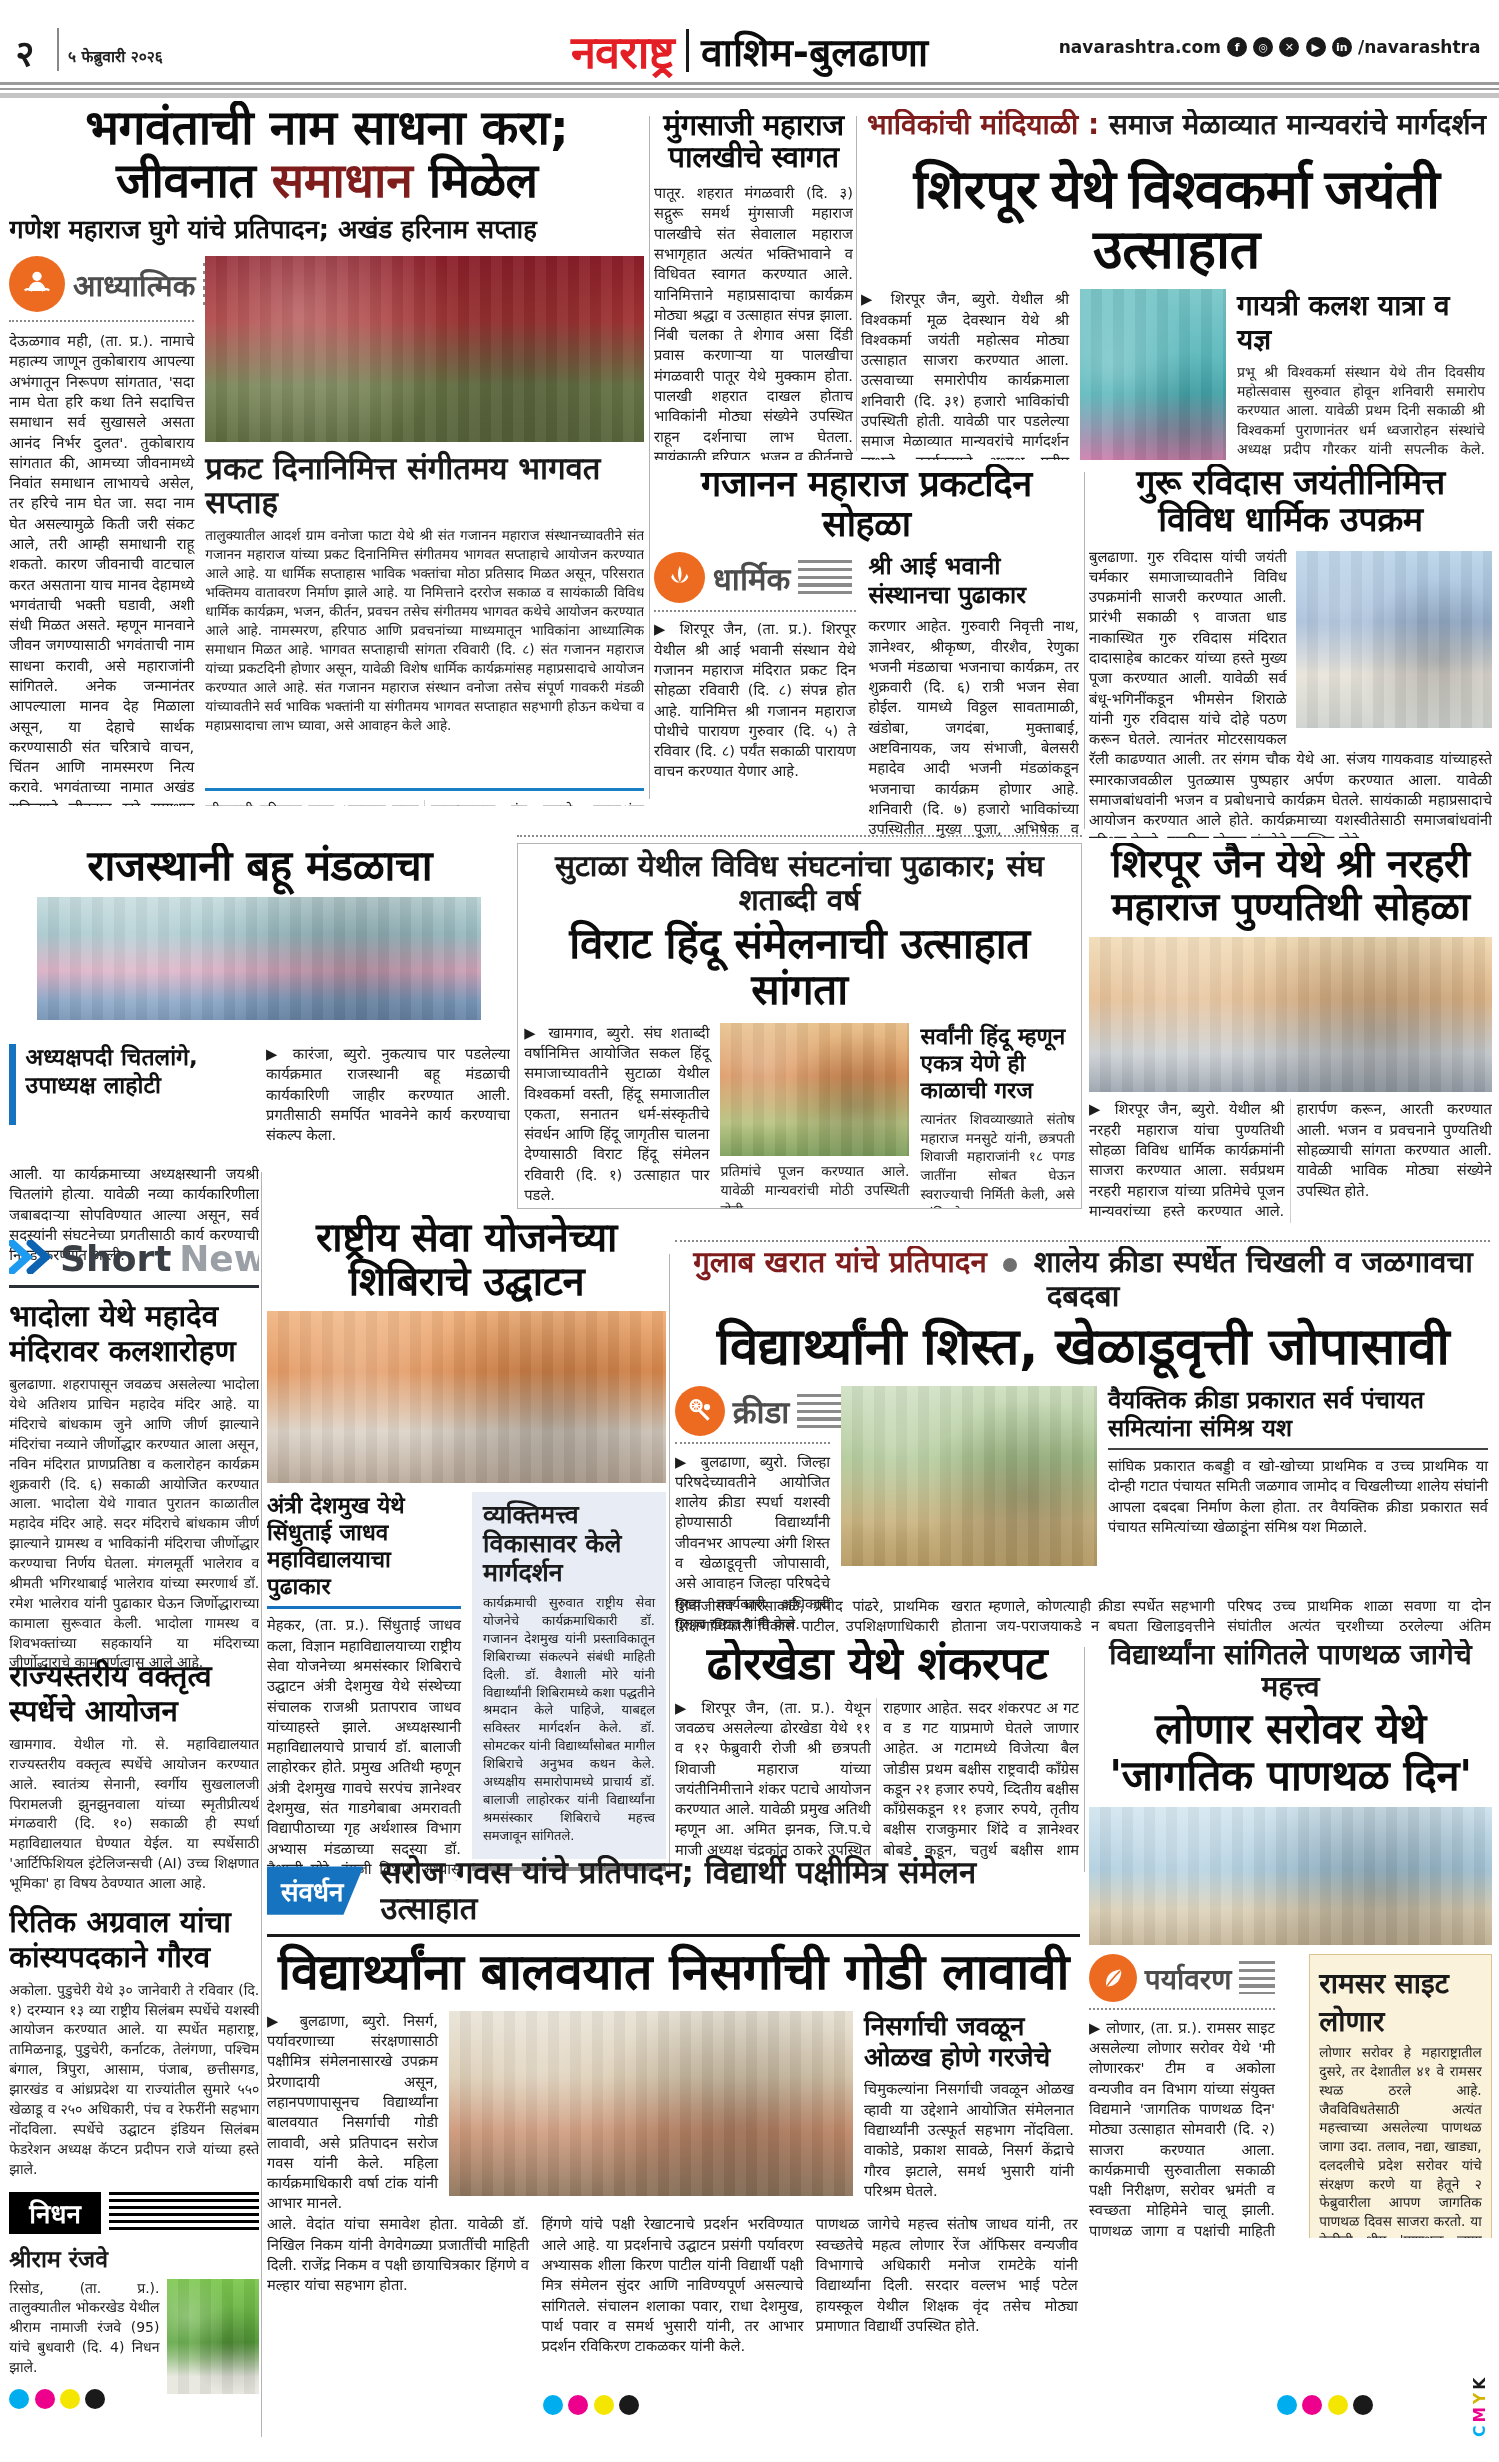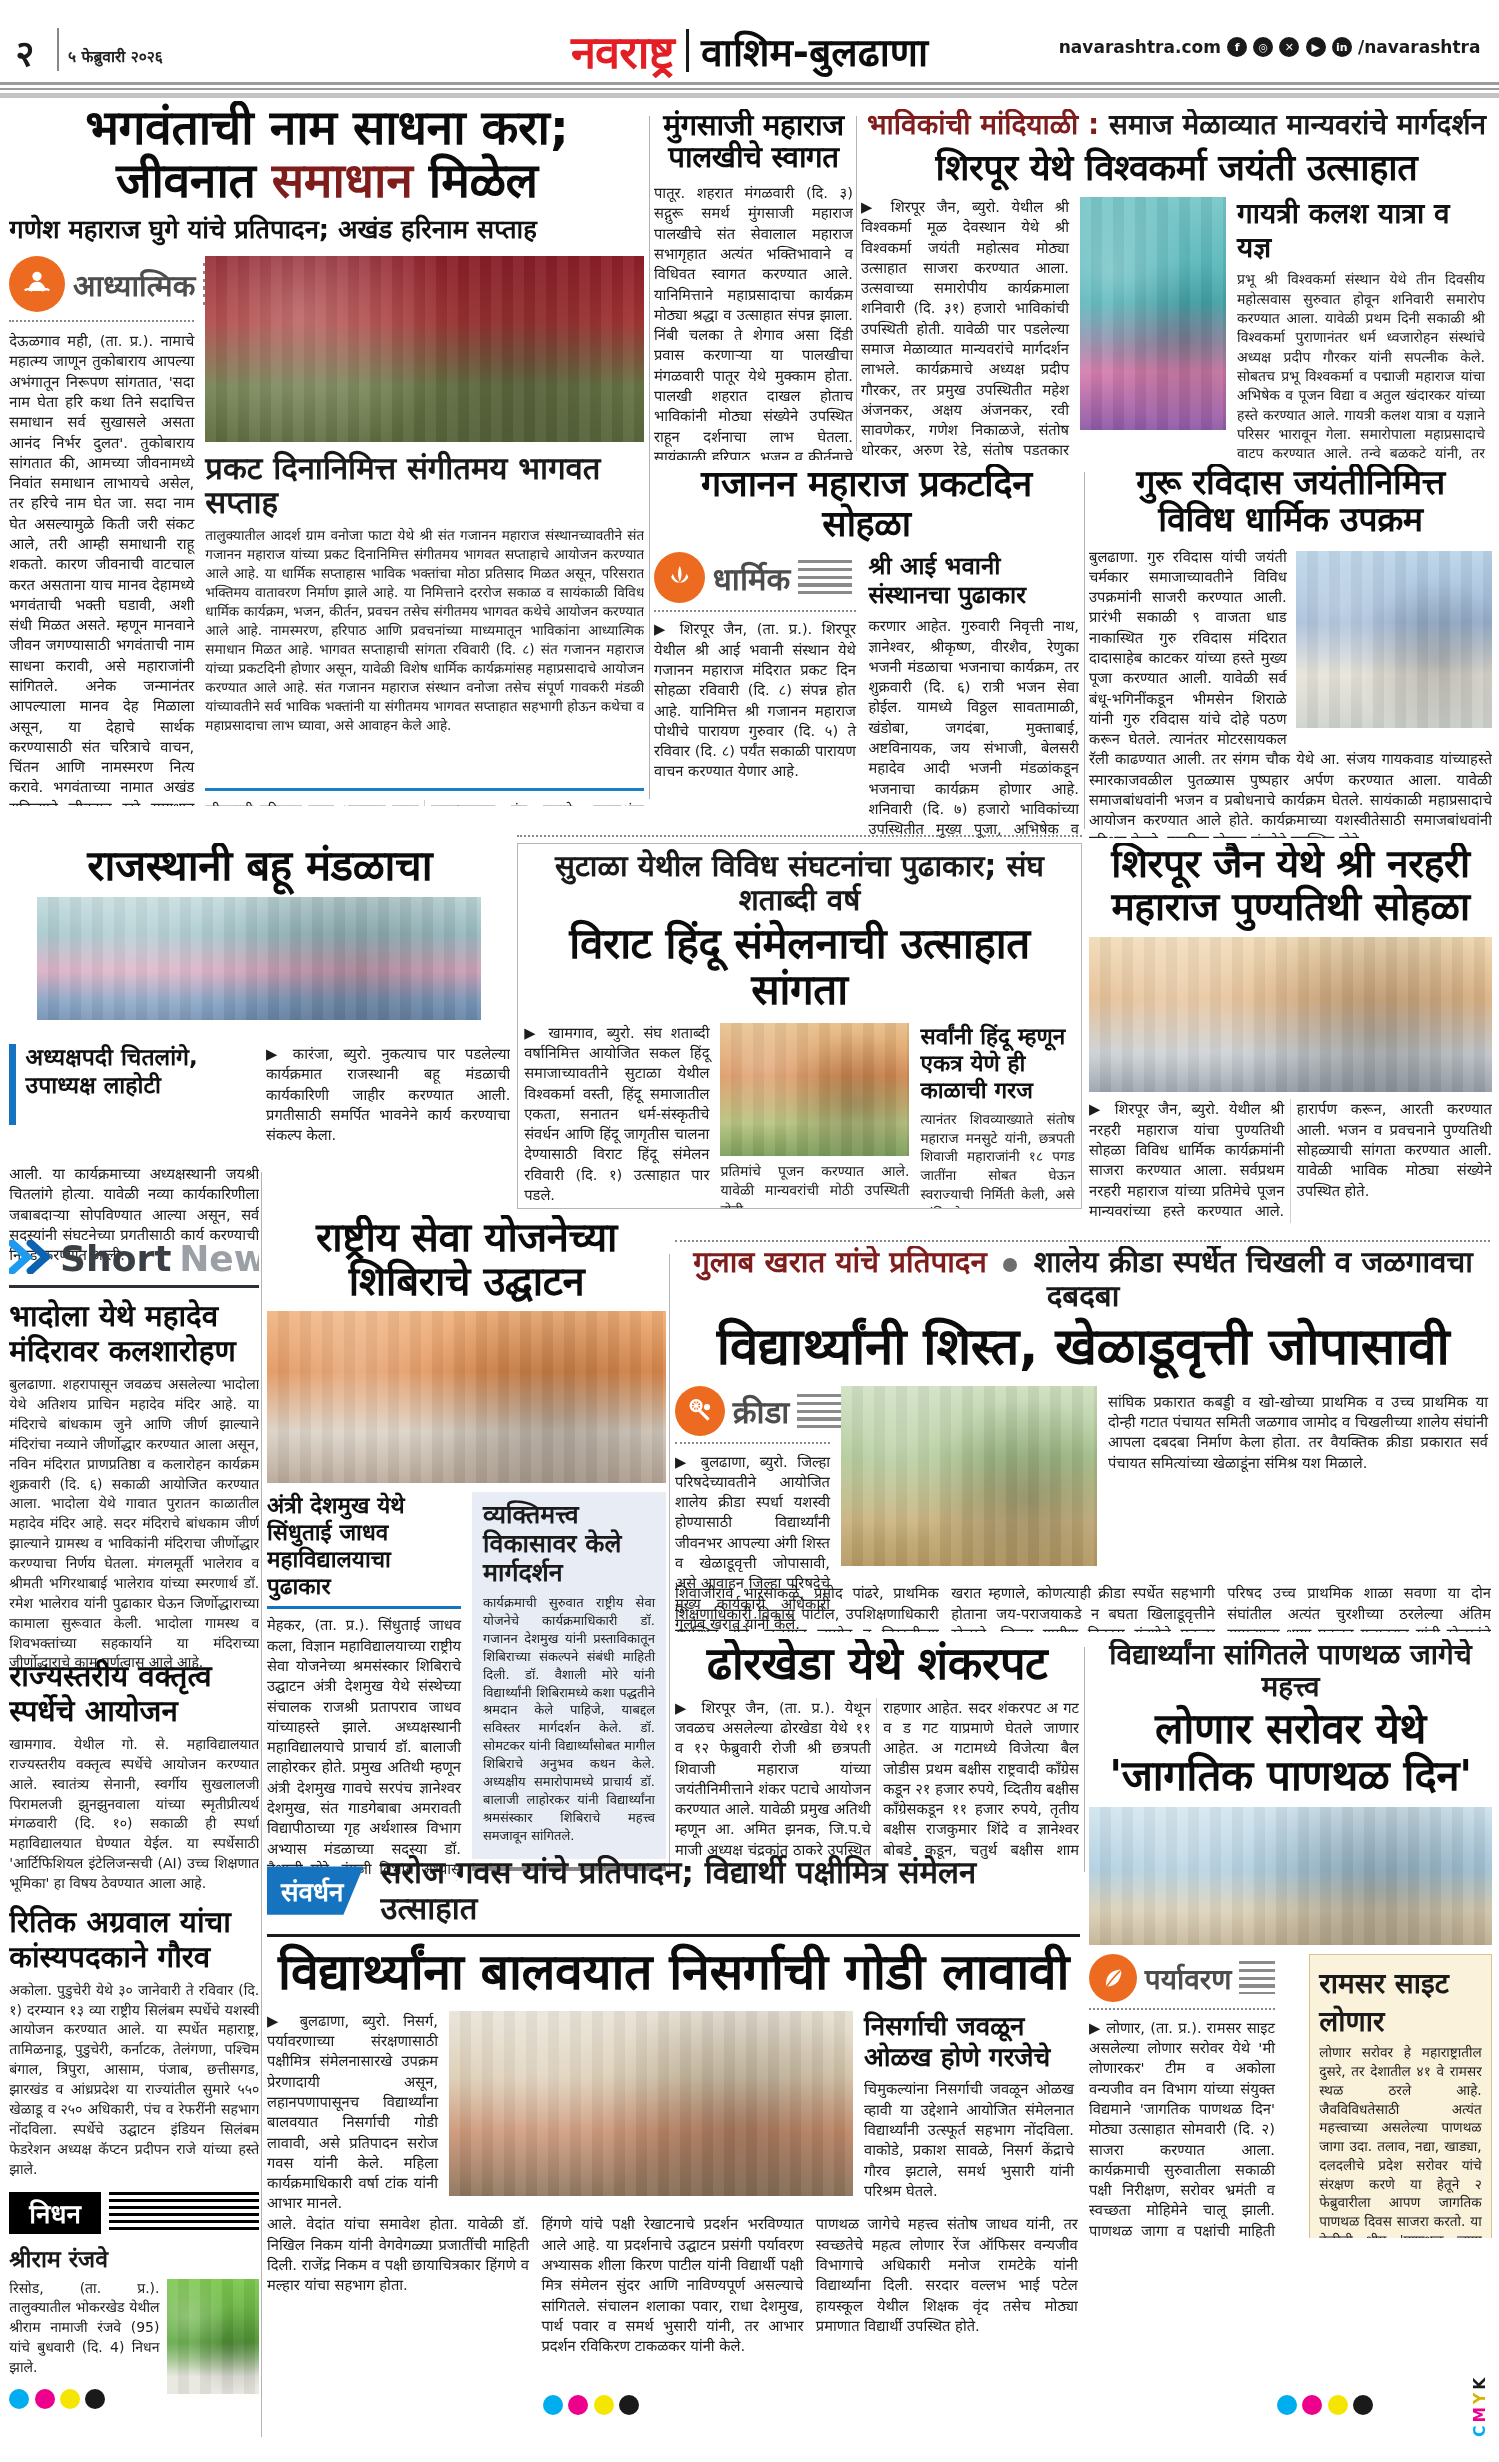--- a/index.html
+++ b/index.html
@@ -133,21 +133,21 @@
     <div class="body-txt" style="margin-top:9.3px;height:256px;">पातूर. शहरात मंगळवारी (दि. ३) सद्गुरू समर्थ मुंगसाजी महाराज पालखीचे संत सेवालाल महाराज सभागृहात अत्यंत भक्तिभावाने व विधिवत स्वागत करण्यात आले. यानिमित्ताने महाप्रसादाचा कार्यक्रम मोठ्या श्रद्धा व उत्साहात संपन्न झाला. निंबी चलका ते शेगाव असा दिंडी प्रवास करणाऱ्या या पालखीचा मंगळवारी पातूर येथे मुक्काम होता. पालखी शहरात दाखल होताच भाविकांनी मोठ्या संख्येने उपस्थित राहून दर्शनाचा लाभ घेतला. सायंकाळी हरिपाठ, भजन व कीर्तनाचे आयोजन करण्यात आले होते. परिसर भक्तिमय वातावरणाने भारावून गेला. कार्यक्रमाच्या यशस्वीतेसाठी अनेकांनी परिश्रम घेतले. बुधवारी सकाळी पालखीने शेगावकडे प्रस्थान केले.</div>
   </div>
 
   <div class="vrule" style="left:856px;top:116px;height:335px;"></div>
 
   <div class="abs" style="left:861px;top:109px;width:631px;height:351px;">
     <div class="kicker" style="font-size:28px;">
       <span class="red">भाविकांची मांदियाळी :</span>
       <span> समाज मेळाव्यात मान्यवरांचे मार्गदर्शन</span>
     </div>
-    <div class="hl" style="font-size:36px;margin-top:7px;">शिरपूर येथे विश्वकर्मा जयंती उत्साहात</div>
+    <div class="hl" style="font-size:54px;margin-top:20px;font-family:Liberation Serif, serif;">शिरपूर येथे विश्वकर्मा जयंती उत्साहात</div>
     <div style="display:flex;gap:11px;margin-top:9.3px;">
       <div class="body-txt" style="width:208px;height:239px;">▶ शिरपूर जैन, ब्युरो. येथील श्री विश्वकर्मा मूळ देवस्थान येथे श्री विश्वकर्मा जयंती महोत्सव मोठ्या उत्साहात साजरा करण्यात आला. उत्सवाच्या समारोपीय कार्यक्रमाला शनिवारी (दि. ३१) हजारो भाविकांची उपस्थिती होती. यावेळी पार पडलेल्या समाज मेळाव्यात मान्यवरांचे मार्गदर्शन लाभले. कार्यक्रमाचे अध्यक्ष प्रदीप गौरकर, तर प्रमुख उपस्थितीत महेश अंजनकर, अक्षय अंजनकर, रवी सावणेकर, गणेश निकाळजे, संतोष थोरकर, अरुण रेडे, संतोष पडतकार आदी होते.</div>
       <div class="ph ph-deity" style="width:146px;height:233px;flex:0 0 auto;"></div>
       <div style="width:248px;">
         <div class="subhead" style="font-size:28px;">गायत्री कलश यात्रा व यज्ञ</div>
         <div class="body-txt" style="font-size:14px;margin-top:6.2px;height:194px;">प्रभू श्री विश्वकर्मा संस्थान येथे तीन दिवसीय महोत्सवास सुरुवात होवून शनिवारी समारोप करण्यात आला. यावेळी प्रथम दिनी सकाळी श्री विश्वकर्मा पुराणानंतर धर्म ध्वजारोहन संस्थांचे अध्यक्ष प्रदीप गौरकर यांनी सपत्नीक केले. सोबतच प्रभू विश्वकर्मा व पद्माजी महाराज यांचा अभिषेक व पूजन विद्या व अतुल खंदारकर यांच्या हस्ते करण्यात आले. गायत्री कलश यात्रा व यज्ञाने परिसर भारावून गेला. समारोपाला महाप्रसादाचे वाटप करण्यात आले. तन्वे बळकटे यांनी, तर आभार विशाल काटकर यांनी मानले. महाप्रसादाच्या वाटपाने महोत्सवाची सांगता झाली.</div>
       </div>
     </div>
   </div>
 
@@ -310,20 +310,21 @@
               </svg>
           </span>
           <span class="badge-text" style="font-size:31px;">क्रीडा</span>
           <span class="badge-bars" style="width:47px;height:34px;"></span>
         </div>
         <div class="dotrule" style="margin:6.2px 0 7.8px 0;"></div>
         <div class="body-txt" style="height:124px;">▶ बुलढाणा, ब्युरो. जिल्हा परिषदेच्यावतीने आयोजित शालेय क्रीडा स्पर्धा यशस्वी होण्यासाठी विद्यार्थ्यांनी जीवनभर आपल्या अंगी शिस्त व खेळाडूवृत्ती जोपासावी, असे आवाहन जिल्हा परिषदेचे मुख्य कार्यकारी अधिकारी गुलाब खरात यांनी केले.</div>
       </div>
       <div class="ph ph-kabaddi" style="width:256px;height:180px;flex:0 0 auto;"></div>
       <div style="width:380px;">
+        <div class="subhead" style="font-size:24px;border-bottom:2.3px solid #444;padding-bottom:4.7px;">वैयक्तिक क्रीडा प्रकारात सर्व पंचायत समित्यांना संमिश्र यश</div>
         <div class="body-txt" style="margin-top:6.2px;height:132px;">सांघिक प्रकारात कबड्डी व खो-खोच्या प्राथमिक व उच्च प्राथमिक या दोन्ही गटात पंचायत समिती जळगाव जामोद व चिखलीच्या शालेय संघांनी आपला दबदबा निर्माण केला होता. तर वैयक्तिक क्रीडा प्रकारात सर्व पंचायत समित्यांच्या खेळाडूंना संमिश्र यश मिळाले.</div>
       </div>
     </div>
     <div style="display:flex;gap:12.4px;margin-top:7.8px;">
       <div class="body-txt" style="width:264px;height:84px;">शिवाजीराव भारसाकळे, प्रमोद पांढरे, प्राथमिक शिक्षणाधिकारी विकास पाटील, उपशिक्षणाधिकारी उपस्थित होते. जळगाव जामोद व चिखलीच्या जिल्हा क्रीडा स्पर्धा उत्साहात पार पडल्या.</div>
       <div class="body-txt" style="width:264px;height:84px;">खरात म्हणाले, कोणत्याही क्रीडा स्पर्धेत सहभागी होताना जय-पराजयाकडे न बघता खिलाडूवृत्तीने खेळावे. जिल्हा ग्रामीण विकास यंत्रणेचे प्रकल्प संचालक पांडुरंग कोल्हे, उपमुख्य कार्यकारी अधिकारी आशिष पवार,</div>
       <div class="body-txt" style="width:264px;height:84px;">परिषद उच्च प्राथमिक शाळा सवणा या दोन संघांतील अत्यंत चुरशीच्या ठरलेल्या अंतिम सामन्याचा धागा पकडून गुलाबराव यांनी खेळाडूंचे कौतुक केले. मीटर रिले, तर वैयक्तिक क्रीडा प्रकारात शंभर व दोनशे मीटर धावण्याची शर्यत अशा विविध क्रीडा प्रकारांमध्ये खेळाडू सहभागी झाले होते.</div>
     </div>
   </div>
 

